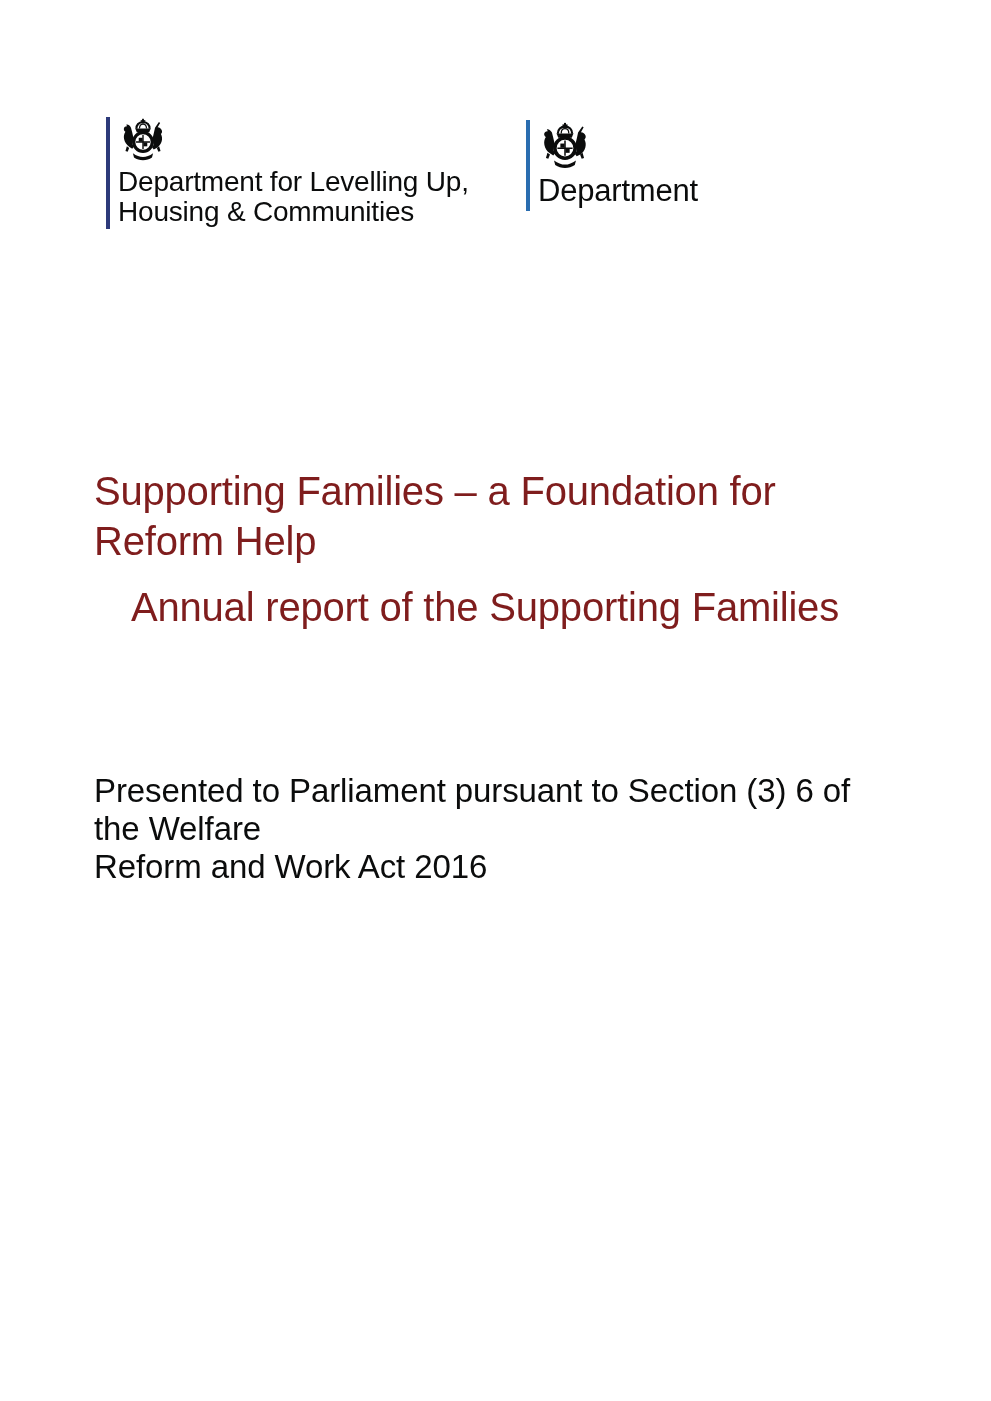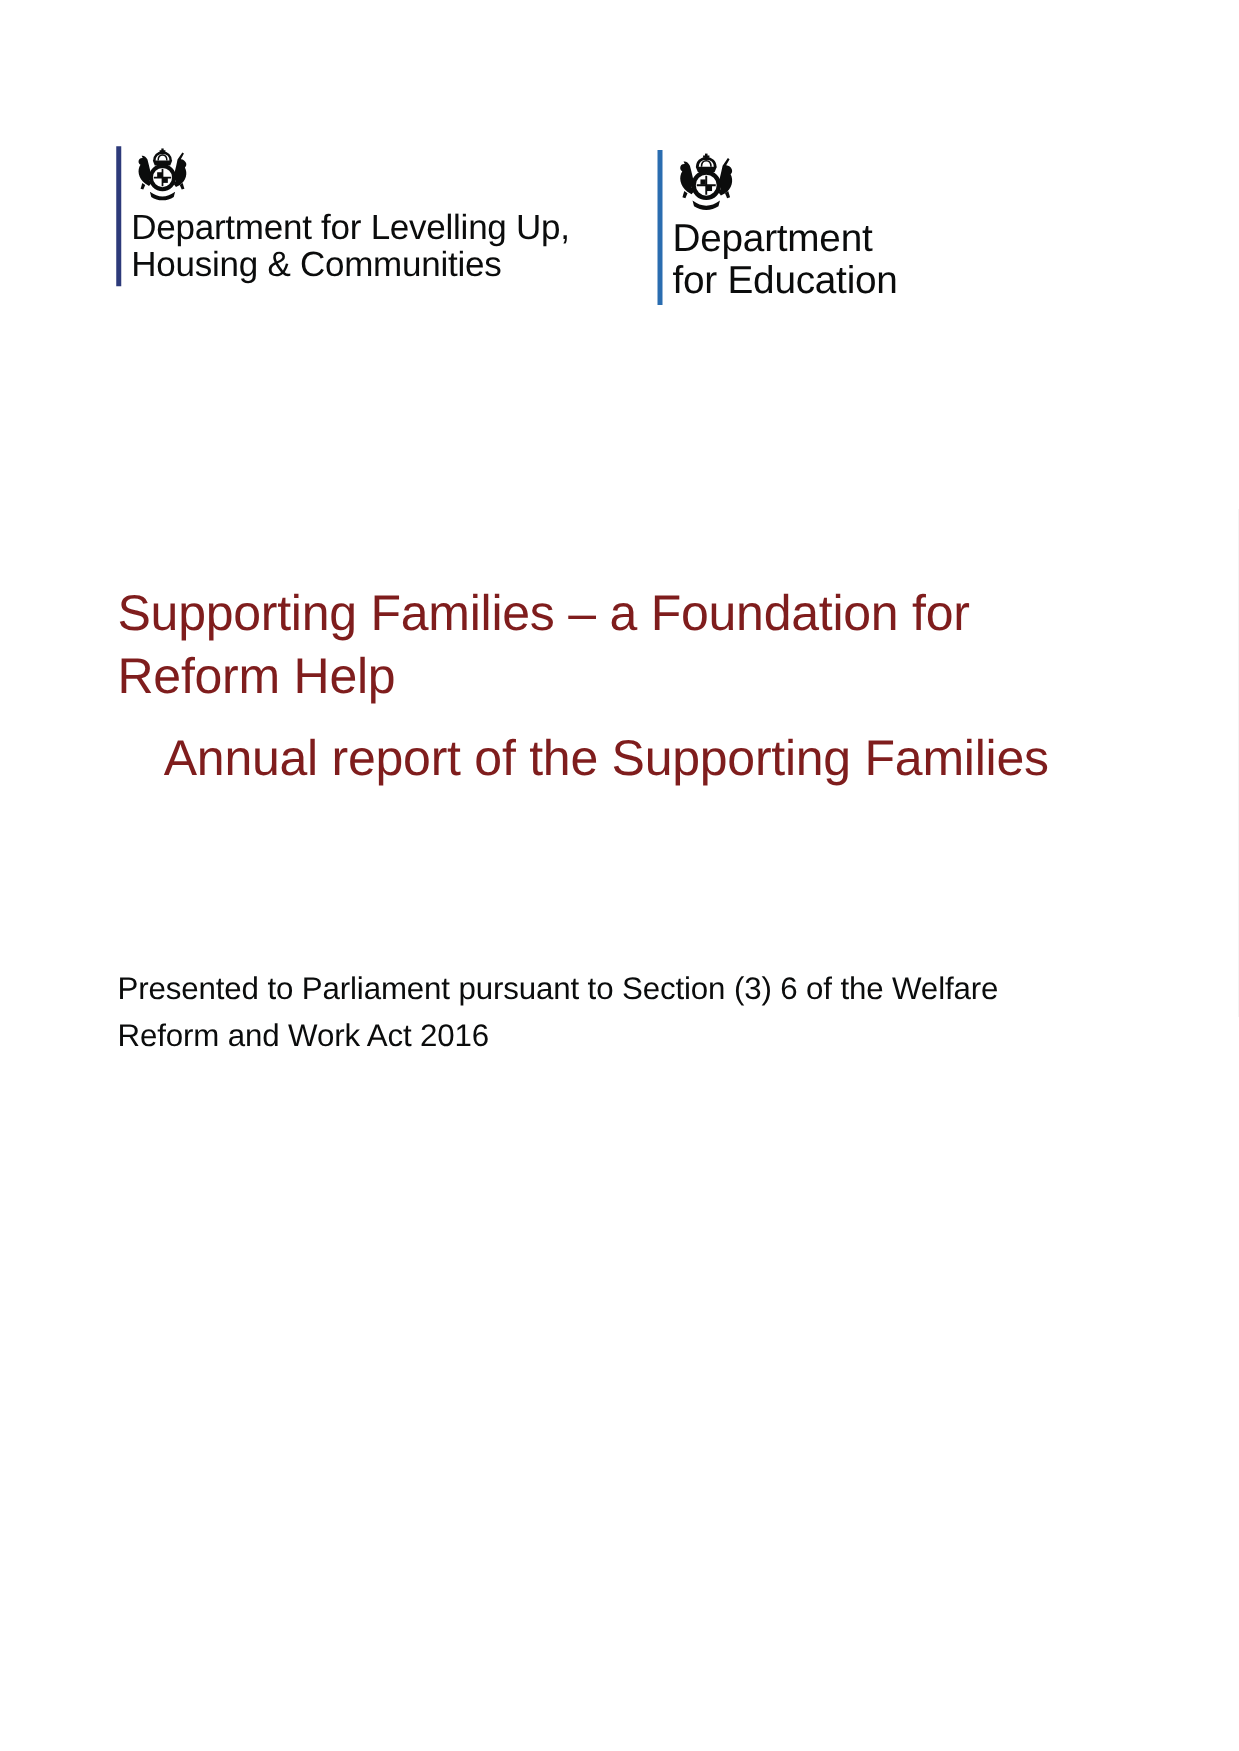--- a/index.html
+++ b/index.html
@@ -14,21 +14,21 @@
     font-family:"Liberation Sans", sans-serif;
     color:#0b0c0c;
   }
 
   
   .logo {
     position:absolute;
     border-left:4px solid #2d3a7a;
   }
   .logo-inner { padding-left:8px; }
-  .logo-dluhc { left:93px;  top:117px; padding-top:1px; padding-bottom:2px; }
+  .logo-dluhc { left:106px;  top:117px; padding-top:1px; padding-bottom:2px; }
   .logo-dfe   { left:526px; top:120px; padding-top:2px; padding-bottom:4px; }
 
   .crest { display:block; }
   .logo-dluhc .crest svg { width:50px; height:45px; display:block; }
   .logo-dfe   .crest svg { width:54px; height:49px; display:block; }
 
   .dept-name { font-weight:400; letter-spacing:-0.2px; color:#0b0c0c; }
   .logo-dluhc .dept-name { margin-top:4px; font-size:28px; line-height:30px; }
   .logo-dfe   .dept-name { margin-top:3px; font-size:31px; line-height:33px; }
 
@@ -43,21 +43,21 @@
     color:#7f1d1d;
   }
   .cover-subtitle { margin-top:16px;margin-left:37px; }
   .line { display:block; }
 
   
   .presented {
     position:absolute;
     left:94px; top:772px;
     width:800px;
-    font-size:25px;
+    font-size:33px;
     line-height:38px;
     letter-spacing:-0.1px;
     color:#0b0c0c;
   }
 </style>
 </head>
 <body>
 
 <div class="page">
 
@@ -105,21 +105,20 @@
             <path d="M32 22 V40 M23 31 H41" fill="none" stroke="#0b0c0c" stroke-width="1.8"></path>
             <path d="M16.5 12.5 C15 9.5 12.5 8 10.5 8.6 L11.6 10.8 C9 10.6 7.2 12.2 7.3 14.6 C7.35 16 8.1 17.1 9.3 17.8 C7.5 20.6 6.9 23.8 7.6 27.2 C8.4 31.2 10.7 34.6 14.1 37.1 L18.1 39.6 L20.3 36.9 L18.2 33.4 L19.6 25 L17.8 17.5 Z"></path>
             <path d="M11.2 36.5 L9.4 42.5 L12.2 43.4 L14.2 38.6 Z"></path>
             <path d="M47.5 12.5 L52.5 5.2 L54.1 6.3 L50.9 12 C53.5 12.2 55.5 13.7 56.3 16.1 C56.9 17.9 56.4 19.6 55.1 20.7 C56.6 23.6 57 26.8 56.1 30.1 C55.1 33.8 52.8 36.8 49.5 38.8 L45.9 40.7 L43.7 37.9 L45.8 34.4 L44.4 26 L46.2 18.5 Z"></path>
             <path d="M52.8 36.5 L54.6 42.5 L51.8 43.4 L49.8 38.6 Z"></path>
             <path d="M19 45.5 C23.5 48.8 27.8 50.4 32 50.4 C36.2 50.4 40.5 48.8 45 45.5 L43.6 51 C40.2 53.3 36.3 54.5 32 54.5 C27.7 54.5 23.8 53.3 20.4 51 Z"></path>
           </svg>
         </span>
         <div class="dept-name">
           <span class="line">Department</span>
-          <span class="line">for Education</span>
         </div>
       </div>
     </div>
 
   </header>
 
   <main>
     <div class="title-block">
       <h1 class="cover-title">
         <span class="line">Supporting Families – a Foundation for</span>

